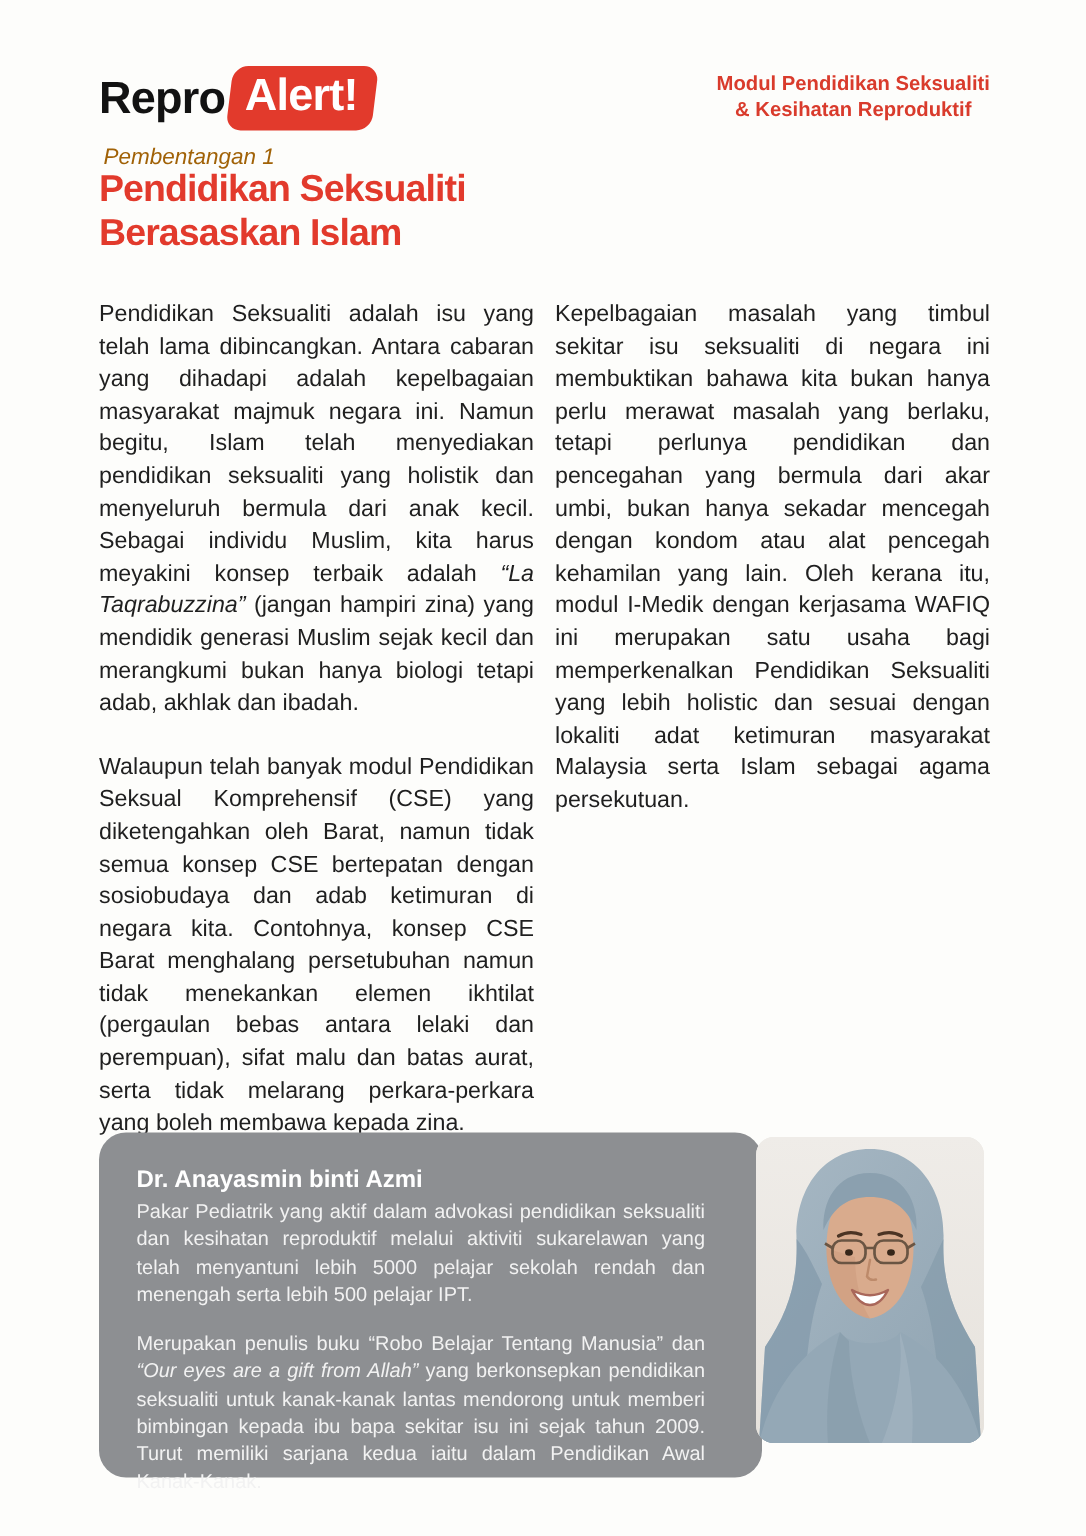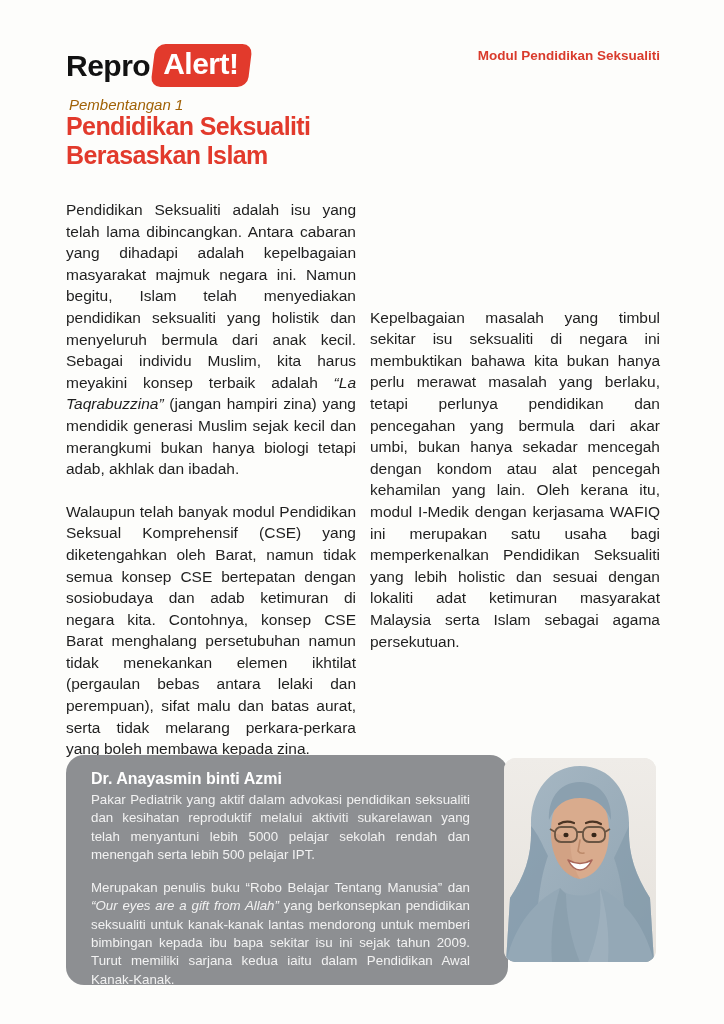--- a/index.html
+++ b/index.html
@@ -34,40 +34,40 @@
   .kicker { position:absolute; left:69px; top:96px; font-size:15px; font-style:italic; color:#a16207; }
   .headline {
     position:absolute; left:66px; top:112px;
     color:#e23a2c; font-size:25px; font-weight:800;
     letter-spacing:-0.6px; line-height:1.14;
   }
 
   
   .columns {
     position:absolute; left:66px; top:199px; width:594px;
-    display:flex; gap:14px;align-items:center;
+    display:flex; gap:14px;
   }
   .col { flex:1; }
   .col p {
     font-size:15.5px; line-height:21.6px;
     text-align:justify; color:#1f1f1f;
   }
   .col p + p { margin-top:21px; }
   .it { font-style:italic; }
 
   
   .bio { position:absolute; left:66px; top:755px; width:592px; height:232px; }
   .bio-card {
     position:absolute; left:0; top:0;
     width:442px; height:230px;
     background:#8d8f92; border-radius:18px;
     padding:15px 38px 0 25px;
     color:#f2f2f2;
   }
-  .bio-name { font-size:16px; font-weight:700; color:#ffffff; margin-bottom:3px; }
+  .bio-name { font-size:16px; font-weight:700; color:#ffffff; margin-bottom:3px;margin-top:8px; }
   .bio-card p { font-size:13.3px; line-height:18.3px; text-align:justify; }
   .bio-card p + p { margin-top:15px; }
   .bio-photo {
     position:absolute; left:438px; top:3px;
     width:152px; height:204px;
     border-radius:12px; overflow:hidden;
     background:#ebe8e3;
   }
   .bio-photo svg { display:block; width:100%; height:100%; }
 </style>
@@ -77,20 +77,21 @@
 <div class="page">
 
   <div class="logo">
     <span class="logo-brand">Repro</span>
     <span class="logo-badge">
       <span class="logo-badge-text">Alert!</span>
     </span>
   </div>
   <div class="module-title">
     <div>Modul Pendidikan Seksualiti</div>
+    <div>&amp; Kesihatan Reproduktif</div>
   </div>
 
   <div class="kicker">Pembentangan 1</div>
   <h1 class="headline">
     <span>Pendidikan Seksualiti</span><br>
     <span>Berasaskan Islam</span>
   </h1>
 
   <div class="columns">
     <div class="col">

